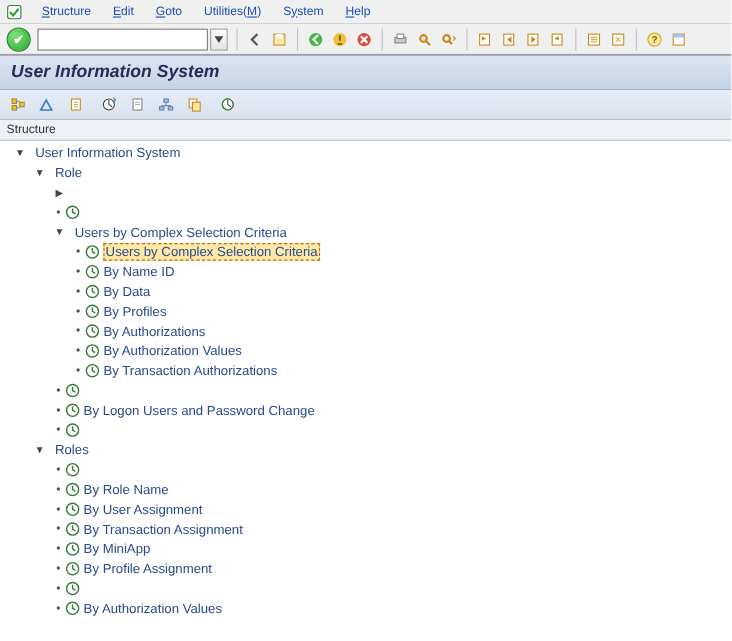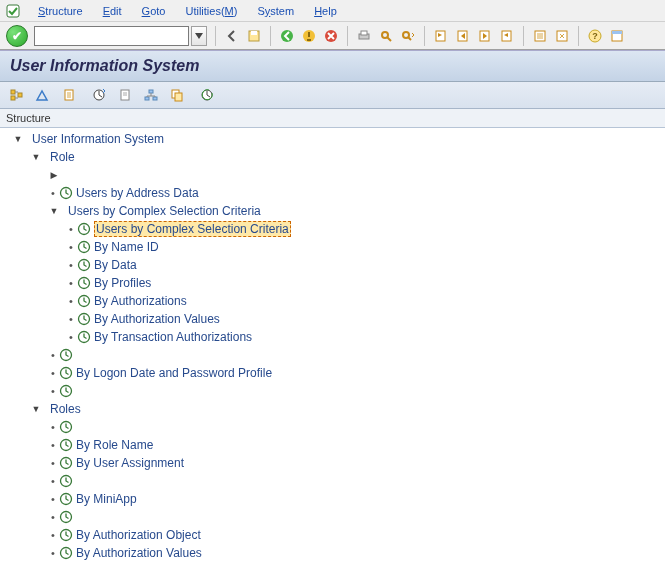--- a/index.html
+++ b/index.html
@@ -365,21 +365,20 @@
     </div>
     <div class="row">
       <span class="indent" style="width: 48px;"></span>
       <span class="bullet">•</span>
       <span class="clock">
         <svg width="14" height="14">
           <circle cx="7" cy="7" r="5.5" fill="#fff" stroke="#3a7a3a" stroke-width="1.3"></circle>
           <path d="M7 3.5 V7 L9.5 8.5" stroke="#3a7a3a" stroke-width="1.3" fill="none"></path>
         </svg>
       </span>
-      <span class="label">Users by Address Data</span>
     </div>
     <div class="row">
       <span class="indent" style="width: 48px;"></span>
       <span class="tw">▼</span>
       <span style="width: 6px; display: inline-block;"></span>
       <span class="label">Users by Complex Selection Criteria</span>
     </div>
     <div class="row">
       <span class="indent" style="width: 66px;"></span>
       <span class="bullet">•</span>
@@ -469,21 +468,21 @@
     </div>
     <div class="row">
       <span class="indent" style="width: 48px;"></span>
       <span class="bullet">•</span>
       <span class="clock">
         <svg width="14" height="14">
           <circle cx="7" cy="7" r="5.5" fill="#fff" stroke="#3a7a3a" stroke-width="1.3"></circle>
           <path d="M7 3.5 V7 L9.5 8.5" stroke="#3a7a3a" stroke-width="1.3" fill="none"></path>
         </svg>
       </span>
-      <span class="label">By Logon Date and Password Profile</span>
+      <span class="label">By Logon Users and Password Change</span>
     </div>
     <div class="row">
       <span class="indent" style="width: 48px;"></span>
       <span class="bullet">•</span>
       <span class="clock">
         <svg width="14" height="14">
           <circle cx="7" cy="7" r="5.5" fill="#fff" stroke="#3a7a3a" stroke-width="1.3"></circle>
           <path d="M7 3.5 V7 L9.5 8.5" stroke="#3a7a3a" stroke-width="1.3" fill="none"></path>
         </svg>
       </span>
@@ -528,20 +527,21 @@
     </div>
     <div class="row">
       <span class="indent" style="width: 48px;"></span>
       <span class="bullet">•</span>
       <span class="clock">
         <svg width="14" height="14">
           <circle cx="7" cy="7" r="5.5" fill="#fff" stroke="#3a7a3a" stroke-width="1.3"></circle>
           <path d="M7 3.5 V7 L9.5 8.5" stroke="#3a7a3a" stroke-width="1.3" fill="none"></path>
         </svg>
       </span>
+      <span class="label">By Transaction Assignment</span>
     </div>
     <div class="row">
       <span class="indent" style="width: 48px;"></span>
       <span class="bullet">•</span>
       <span class="clock">
         <svg width="14" height="14">
           <circle cx="7" cy="7" r="5.5" fill="#fff" stroke="#3a7a3a" stroke-width="1.3"></circle>
           <path d="M7 3.5 V7 L9.5 8.5" stroke="#3a7a3a" stroke-width="1.3" fill="none"></path>
         </svg>
       </span>
@@ -549,31 +549,31 @@
     </div>
     <div class="row">
       <span class="indent" style="width: 48px;"></span>
       <span class="bullet">•</span>
       <span class="clock">
         <svg width="14" height="14">
           <circle cx="7" cy="7" r="5.5" fill="#fff" stroke="#3a7a3a" stroke-width="1.3"></circle>
           <path d="M7 3.5 V7 L9.5 8.5" stroke="#3a7a3a" stroke-width="1.3" fill="none"></path>
         </svg>
       </span>
-    </div>
-    <div class="row">
-      <span class="indent" style="width: 48px;"></span>
-      <span class="bullet">•</span>
-      <span class="clock">
-        <svg width="14" height="14">
-          <circle cx="7" cy="7" r="5.5" fill="#fff" stroke="#3a7a3a" stroke-width="1.3"></circle>
-          <path d="M7 3.5 V7 L9.5 8.5" stroke="#3a7a3a" stroke-width="1.3" fill="none"></path>
-        </svg>
-      </span>
-      <span class="label">By Authorization Object</span>
+      <span class="label">By Profile Assignment</span>
+    </div>
+    <div class="row">
+      <span class="indent" style="width: 48px;"></span>
+      <span class="bullet">•</span>
+      <span class="clock">
+        <svg width="14" height="14">
+          <circle cx="7" cy="7" r="5.5" fill="#fff" stroke="#3a7a3a" stroke-width="1.3"></circle>
+          <path d="M7 3.5 V7 L9.5 8.5" stroke="#3a7a3a" stroke-width="1.3" fill="none"></path>
+        </svg>
+      </span>
     </div>
     <div class="row">
       <span class="indent" style="width: 48px;"></span>
       <span class="bullet">•</span>
       <span class="clock">
         <svg width="14" height="14">
           <circle cx="7" cy="7" r="5.5" fill="#fff" stroke="#3a7a3a" stroke-width="1.3"></circle>
           <path d="M7 3.5 V7 L9.5 8.5" stroke="#3a7a3a" stroke-width="1.3" fill="none"></path>
         </svg>
       </span>

